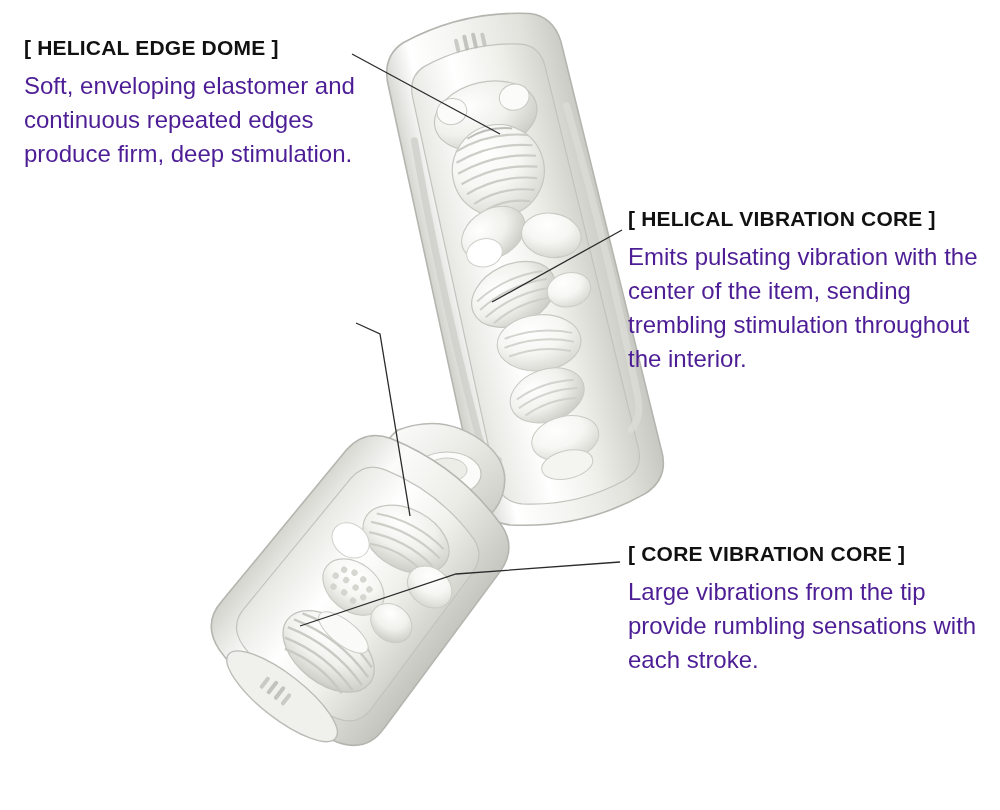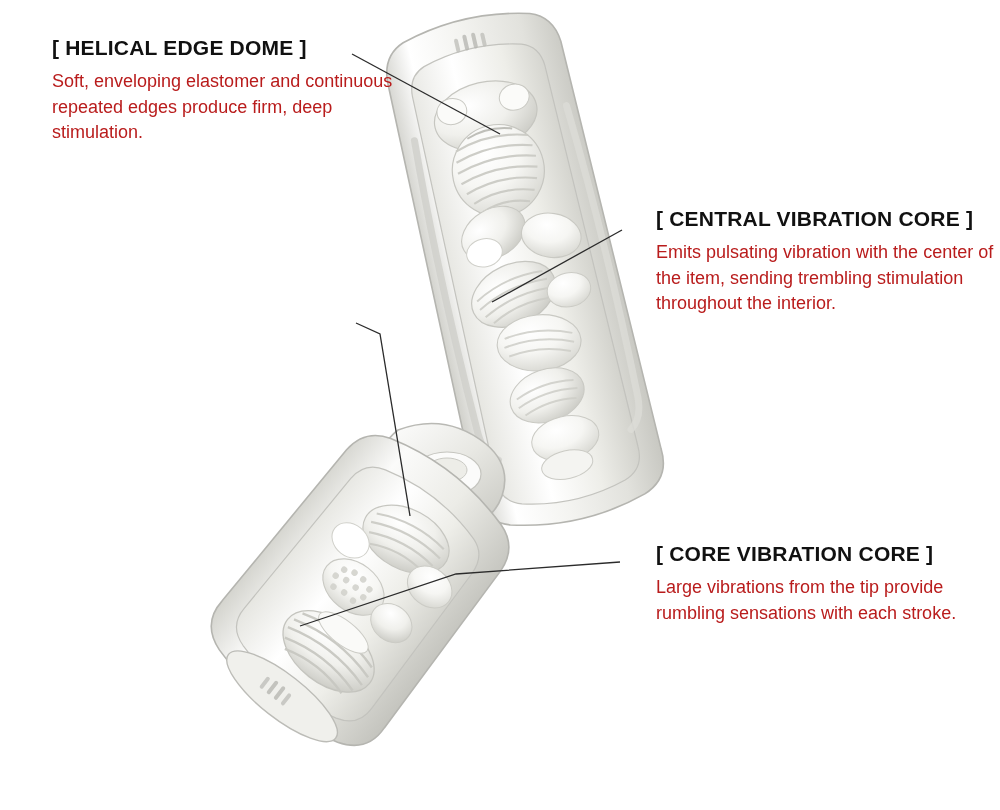--- a/index.html
+++ b/index.html
@@ -23,34 +23,33 @@
     left: 0;
     top: 0;
     width: 1000px;
     height: 810px;
     pointer-events: none;
   }
 
   
   .callout {
     position: absolute;
-    margin-left: 28px;
   }
   .callout .title {
     font-weight: bold;
     font-size: 21px;
     letter-spacing: 0.2px;
     white-space: nowrap;
     color: #111111;
     margin: 0 0 9px 0;
   }
   .callout .body {
-    font-size: 18px;
+    font-size: 24px;
     line-height: 1.42;
-    color: #b91c1c;
+    color: #4c1d95;
     margin: 0;
   }
 
   #callout-helical-edge-dome { left: 24px;  top: 36px;  width: 350px; }
   #callout-moving-edge-core  { left: 22px;  top: 310px; width: 330px; }
   #callout-central-vibration-core { left: 628px; top: 207px; width: 360px; }
   #callout-deep-vibration-core    { left: 628px; top: 542px; width: 350px; }
 
   
   #leaders {
@@ -240,21 +239,21 @@
 
   <div class="callout" id="callout-helical-edge-dome">
     <p class="title">[ HELICAL EDGE DOME ]</p>
     <p class="body">Soft, enveloping elastomer and continuous repeated edges produce firm, deep stimulation.</p>
   </div>
 
   <div class="callout" id="callout-moving-edge-core">
   </div>
 
   <div class="callout" id="callout-central-vibration-core">
-    <p class="title">[ CENTRAL VIBRATION CORE ]</p>
+    <p class="title">[ HELICAL VIBRATION CORE ]</p>
     <p class="body">Emits pulsating vibration with the center of the item, sending trembling stimulation throughout the interior.</p>
   </div>
 
   <div class="callout" id="callout-deep-vibration-core">
     <p class="title">[ CORE VIBRATION CORE ]</p>
     <p class="body">Large vibrations from the tip provide rumbling sensations with each stroke.</p>
   </div>
 
 </div>
 

